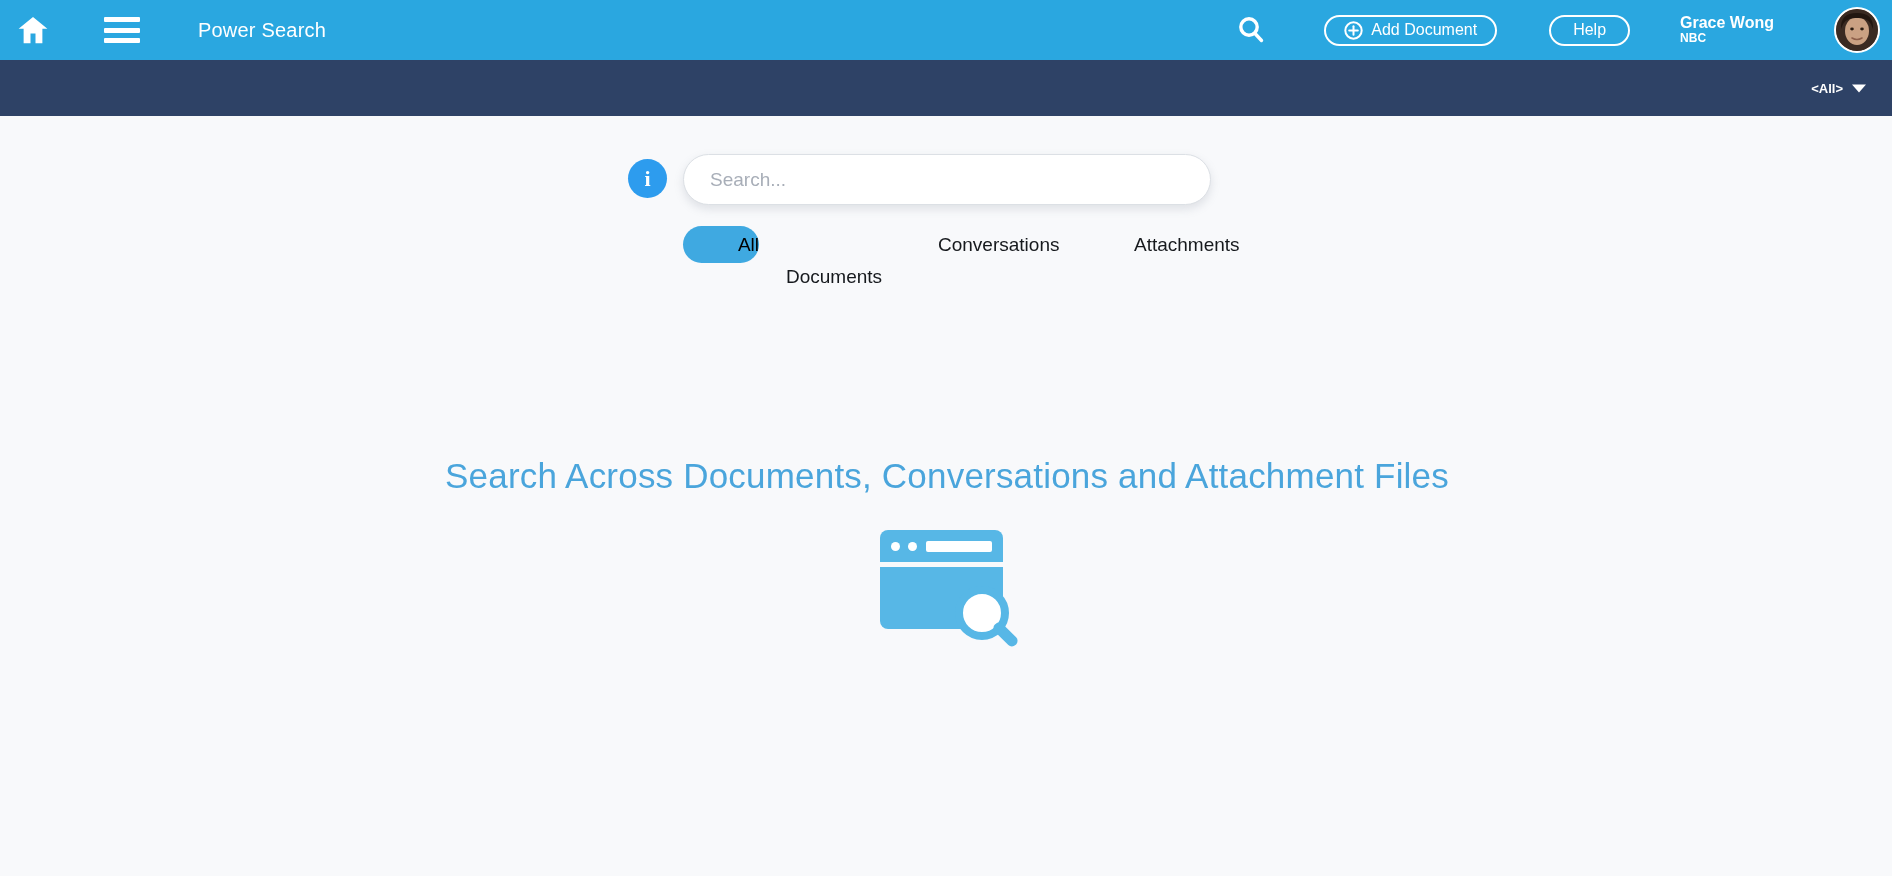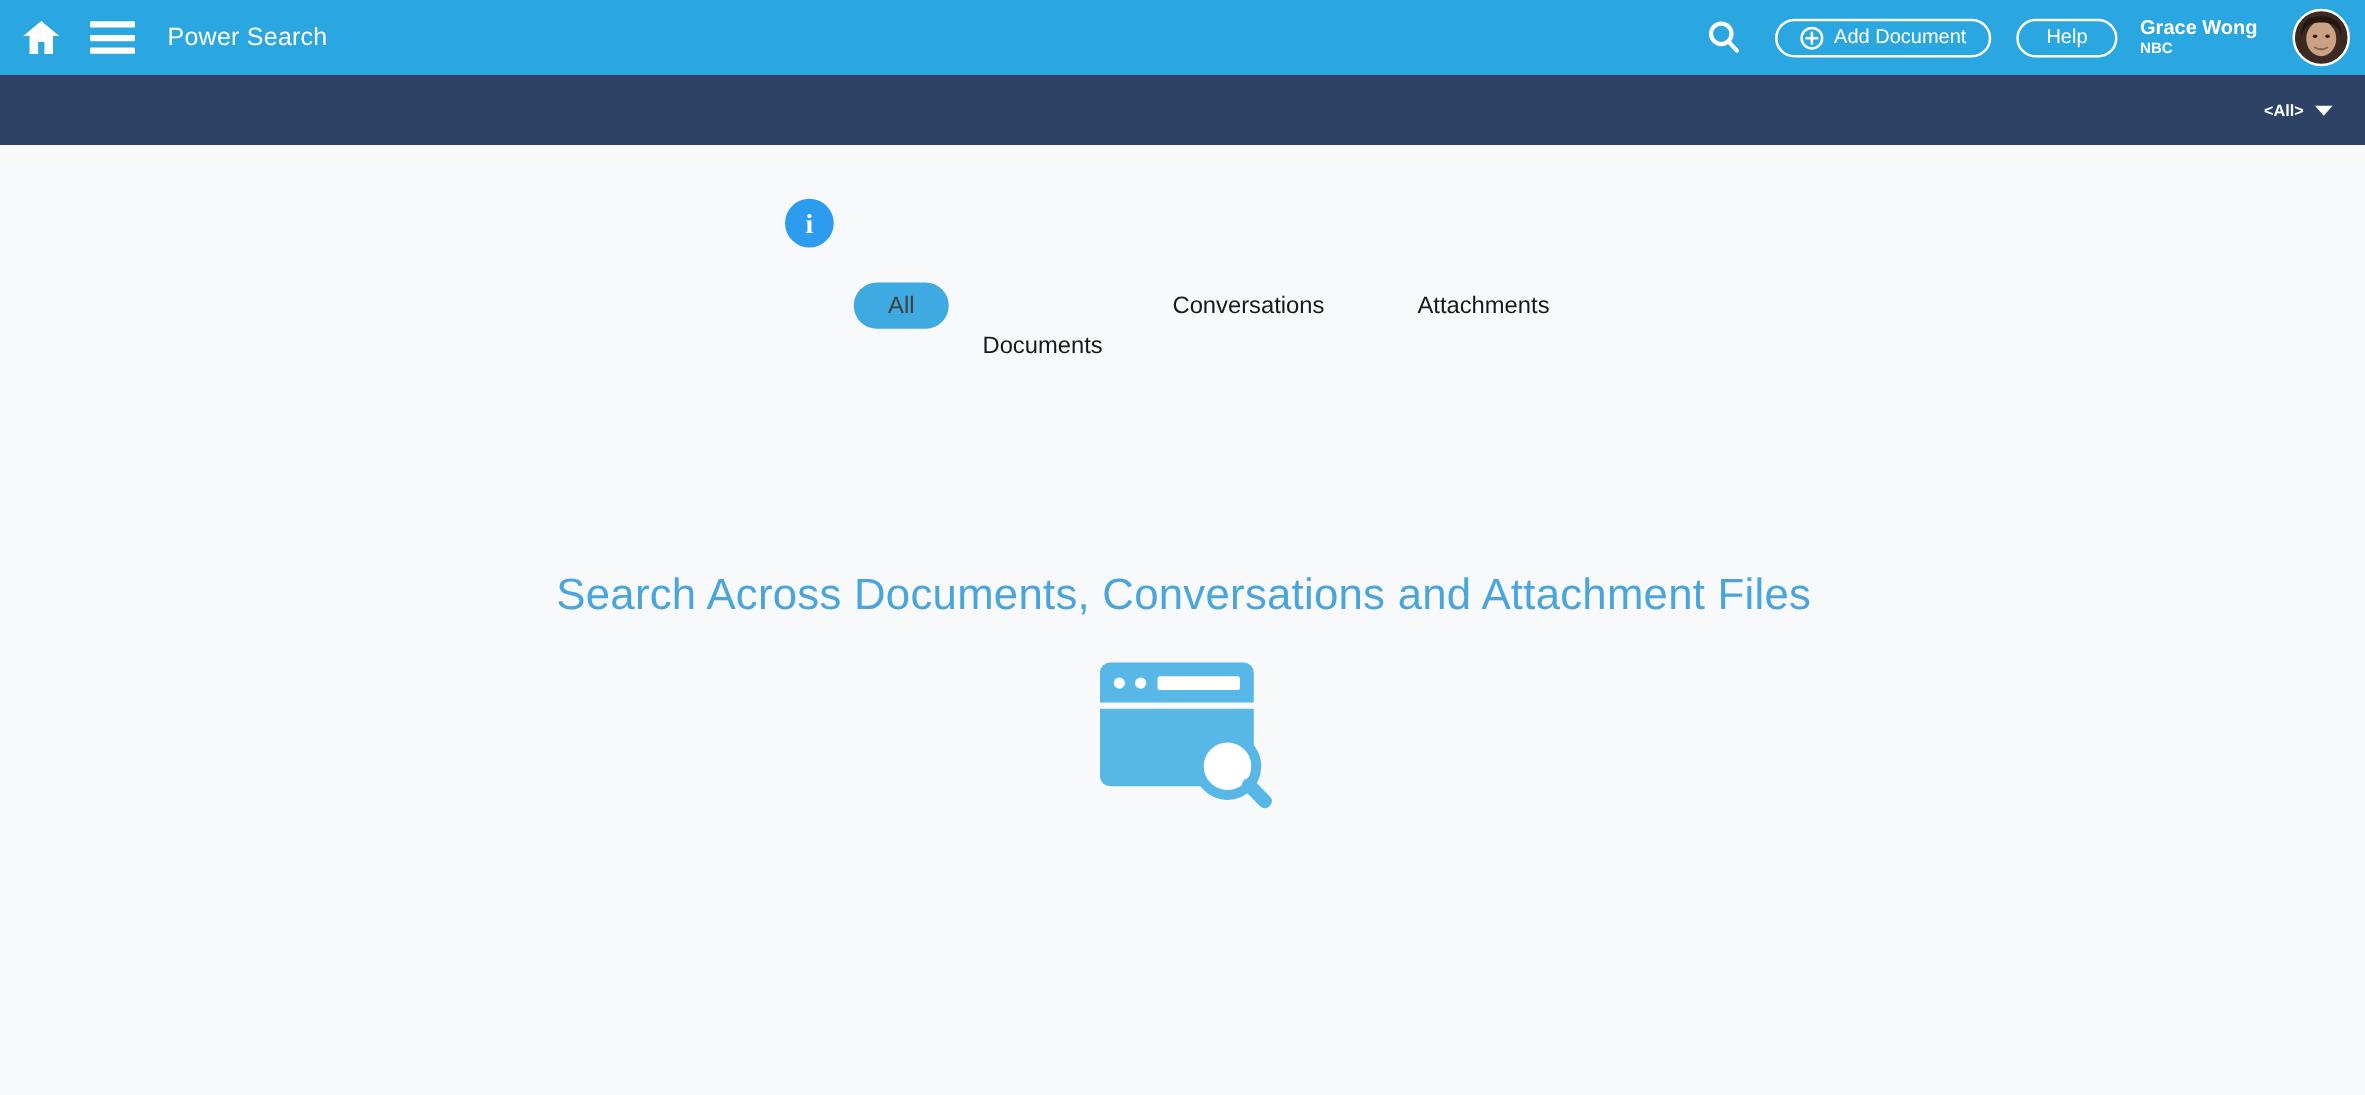--- a/index.html
+++ b/index.html
@@ -2,21 +2,21 @@
 <html><head>
 <meta charset="utf-8">
 <style>
   * { margin:0; padding:0; box-sizing:border-box; }
   html,body { width:1892px; height:876px; overflow:hidden; }
   body { font-family:"Liberation Sans", sans-serif; background:#F8F9FB; }
   #app { position:relative; width:1892px; height:876px; background:#F8F9FB; }
 
   
   .header { position:absolute; top:0; left:0; width:100%; height:60px;
-            background:#2AA7E0; display:flex; align-items:center; z-index:5; }
+            background:#2AA7E0; display:flex; align-items:center; z-index:5;gap:32px; }
   .home-btn { margin-left:18px; width:30px; height:28px; display:flex; align-items:center;
               justify-content:center; cursor:pointer; }
   .hamburger { margin-left:24px; width:36px; height:26px; display:flex; flex-direction:column;
                justify-content:space-between; cursor:pointer; }
   .hamburger span { display:block; height:5px; background:#fff; border-radius:1px; }
   .app-title { margin-left:26px; color:#fff; font-size:20px; letter-spacing:0.2px; }
   .header-spacer { flex:1; }
   .hdr-search { margin-right:26px; cursor:pointer; display:flex; align-items:center; }
   .pill-btn { height:31px; border:2px solid #fff; border-radius:16px; background:transparent;
               color:#fff; font-size:16px; font-family:inherit; display:flex; align-items:center;
@@ -55,22 +55,22 @@
                 background:#fff; border:1px solid #DCE0E5; border-radius:26px;
                 box-shadow:0 4px 10px rgba(120,130,145,0.20); display:flex; align-items:center; }
   .search-box input { width:100%; height:100%; border:none; outline:none; background:transparent;
                       padding:0 26px; font-size:19px; color:#333; font-family:inherit;
                       border-radius:26px; }
   .search-box input::placeholder { color:#A8AEB8; }
 
   .tabs { position:absolute; left:683px; top:226px; height:37px; }
   .tab { position:absolute; top:0; height:37px; line-height:37px; font-size:19px;
          color:#16191D; cursor:pointer; white-space:nowrap; }
-  .tab.active { width:76px; border-radius:19px; background:#3FA9E1; color:#404040;
-                text-align:center; }
+  .tab.active { width:76px; border-radius:19px; background:#3FA9E1; color:#000000;
+                text-align:right; }
   .tab-documents { left:103px;margin-top:32px; }
   .tab-conversations { left:255px; }
   .tab-attachments { left:451px; }
 
   .headline { position:absolute; left:383px; top:456px; width:1128px; text-align:center;
               color:#4AA5DC; font-size:35px; letter-spacing:0.2px; }
 
   
   .illus { position:absolute; left:864px; top:524px; width:166px; height:130px; }
   .win-top { position:absolute; left:16px; top:6px; width:123px; height:32px;
@@ -150,20 +150,23 @@
       <span>&lt;All&gt;</span>
       <span class="chevron-down"></span>
     </div>
   </div>
 
 
   <div class="info-btn">
     <span>i</span>
   </div>
 
+  <div class="search-box">
+    <input type="text" placeholder="Search..." style="">
+  </div>
 
   <div class="tabs">
     <div class="tab active" style="left:0">All</div>
     <div class="tab tab-documents">Documents</div>
     <div class="tab tab-conversations">Conversations</div>
     <div class="tab tab-attachments">Attachments</div>
   </div>
 
   <div class="headline">Search Across Documents, Conversations and Attachment Files</div>
 

